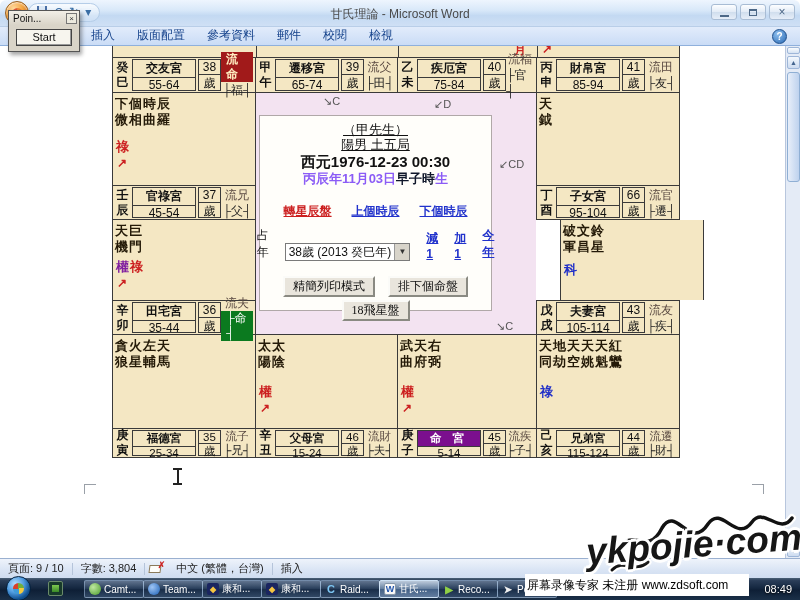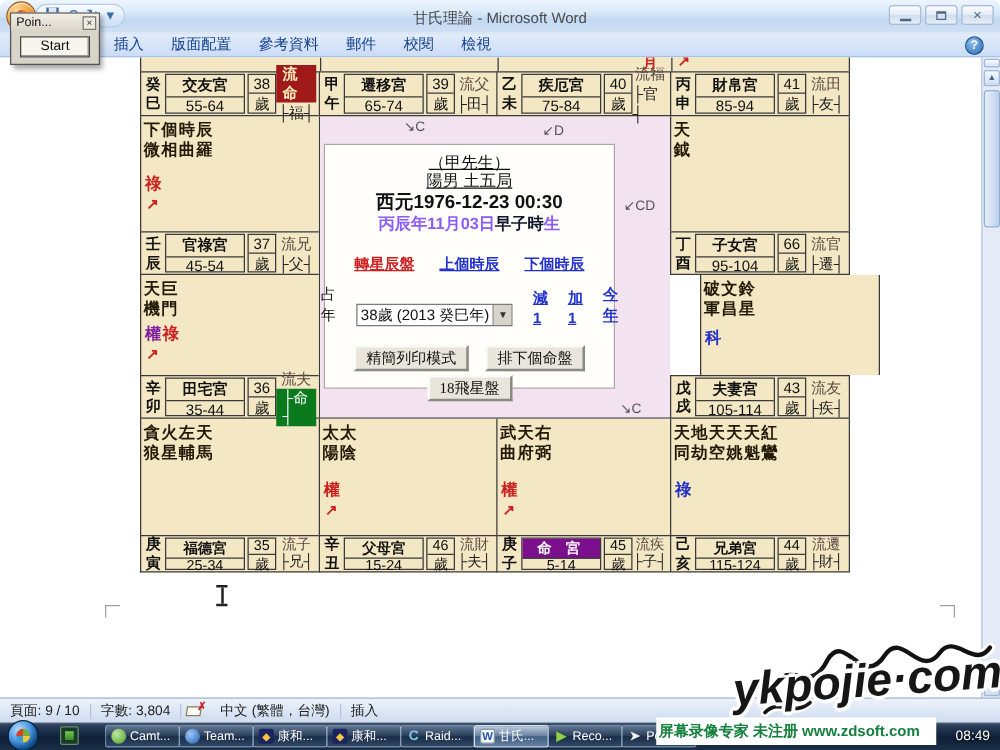--- a/index.html
+++ b/index.html
@@ -150,21 +150,21 @@
   .ic-team{background:radial-gradient(circle at 35% 35%,#9fc5f5,#1a5fb5);border-radius:50%;}
   .ic-kh{background:#1a2560;color:#f5c542;font-size:8px;}
   .ic-raid{color:#7ec8f5;font-size:11px;}
   .ic-word{background:#f8f8f8;color:#2255aa;border:1px solid #8899aa;}
   .ic-reco{color:#8fd045;font-size:10px;}
   .ic-poin{color:#f0f0f0;font-size:10px;}
   .clock{position:absolute;right:8px;top:5px;color:#fff;font-size:11px;text-shadow:0 1px 2px #000;z-index:1;}
   
   .recband{position:absolute;left:525px;top:574px;width:224px;height:22px;background:#fff;
     display:flex;align-items:center;overflow:hidden;z-index:50;}
-  .rectext{color:#15803d;font-weight:bold;font-size:12px;white-space:nowrap;padding-left:2px;}
+  .rectext{color:#000000;font-weight:normal;font-size:12px;white-space:nowrap;padding-left:2px;}
   .squiggle{position:absolute;left:602px;top:498px;z-index:55;}
   .ykp{position:absolute;left:586px;top:524px;font-size:37px;font-weight:bold;font-style:italic;
     color:#161616;transform:rotate(-4deg);white-space:nowrap;z-index:60;
     text-shadow:-2px -2px 0 #fff,2px -2px 0 #fff,-2px 2px 0 #fff,2px 2px 0 #fff,
       0 -3px 0 #fff,0 3px 0 #fff,-3px 0 0 #fff,3px 0 0 #fff,0 0 5px #fff;}
 </style>
 </head>
 <body>
 
 <div class="screen">

